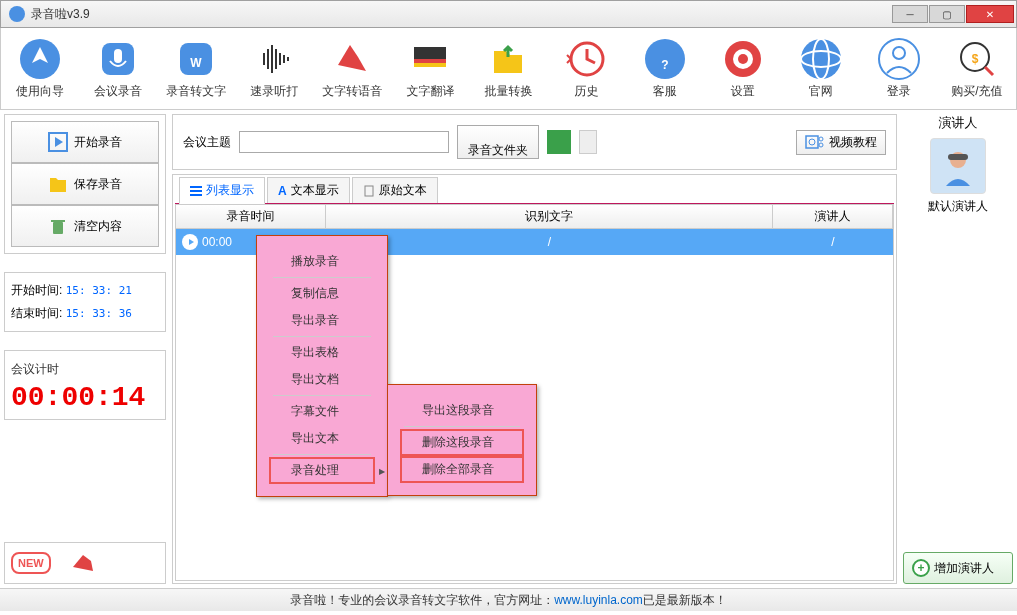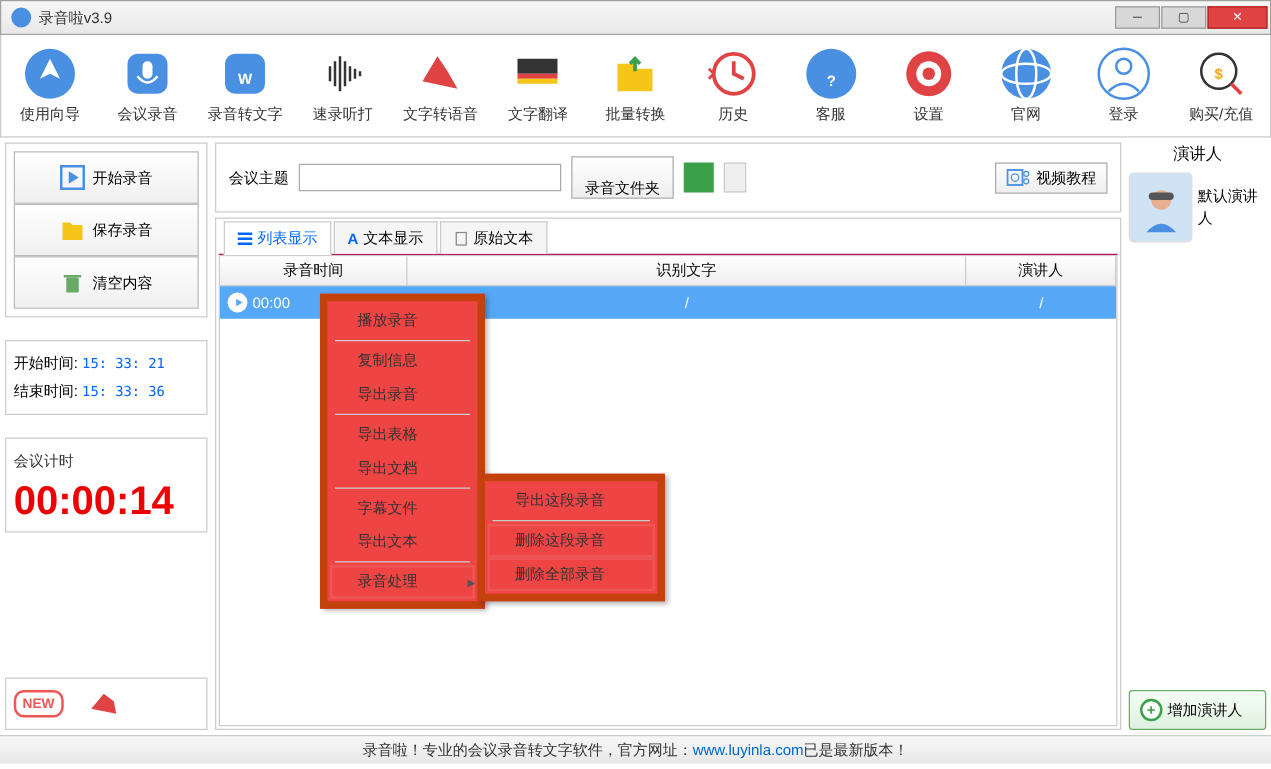--- a/index.html
+++ b/index.html
@@ -15,49 +15,49 @@
 .tbitem .ticon2{width:44px;height:44px;display:flex;align-items:center;justify-content:center}
 .tbitem span{color:#333;margin-top:2px;white-space:nowrap}
 .body{display:flex;height:478px;padding:4px;gap:6px}
 .left{width:162px;display:flex;flex-direction:column;gap:18px}
 .panel{border:1px solid #ccc;background:#fff;padding:6px}
 .bigbtn{width:100%;height:42px;border:1px solid #bbb;background:linear-gradient(#fff,#f0f0f0);display:flex;align-items:center;justify-content:center;gap:6px;cursor:pointer;font-size:15px}
 .bigbtn+.bigbtn{}
 .times{font-size:12px;line-height:22px}
 .times .v{color:#0066ff;font-family:monospace;font-size:11px}
 .timer-lbl{color:#333;margin-top:4px}
-.timer-val{color:#e00;font-family:Liberation Sans, sans-serif;font-size:32px;font-weight:bold;margin-top:4px}
+.timer-val{color:#e00;font-family:Liberation Mono, monospace;font-size:28px;font-weight:bold;margin-top:4px}
 .center{flex:1;display:flex;flex-direction:column;gap:4px}
 .topband{border:1px solid #ccc;background:#fff;padding:10px;display:flex;align-items:center;gap:8px}
 .topband input[type=text]{width:210px;height:22px;border:1px solid #aaa;padding:2px 4px}
 .btn{height:34px;padding:16px 10px;border:1px solid #aaa;background:linear-gradient(#fff,#eee);cursor:pointer}
 .greensq{width:24px;height:24px;background:#3aa04a}
 .grayrect{width:18px;height:24px;background:#eee;border:1px solid #ccc}
 .vidbtn{margin-left:auto;display:flex;align-items:center;gap:4px;border:1px solid #aaa;padding:3px 8px;background:linear-gradient(#fff,#eee);cursor:pointer}
 .tabs{display:flex;border-bottom:1px solid #be185d;padding-left:4px;gap:2px}
 .tab{padding:4px 10px;border:1px solid #ccc;border-bottom:none;background:#f5f5f5;display:flex;align-items:center;gap:4px;cursor:pointer}
 .tab.active{background:#fff;border-bottom:1px solid #fff;margin-bottom:-1px;color:#0066ff}
 .table{border:1px solid #ccc;flex:1;position:relative;overflow:hidden}
 .thead{display:flex;background:linear-gradient(#fff,#eee);border-bottom:1px solid #ccc}
 .th{padding:3px 6px;border-right:1px solid #ccc;text-align:center}
 .th1{width:150px}.th2{flex:1}.th3{width:120px}
 .row{display:flex;background:#56a8f6;color:#fff;height:26px;align-items:center}
 .cell1{width:150px;padding:0 6px;display:flex;align-items:center;gap:4px}
 .cell2{flex:1;text-align:center}.cell3{width:120px;text-align:center}
 .playcirc{width:16px;height:16px;background:#fff;border-radius:50%;display:flex;align-items:center;justify-content:center}
 .playcirc::after{content:"";border-left:5px solid #56a8f6;border-top:3px solid transparent;border-bottom:3px solid transparent;margin-left:2px}
 .right{width:110px;display:flex;flex-direction:column;gap:6px}
-.speaker{display:flex;flex-direction:row;align-items:center;gap:4px}
+.speaker{display:flex;flex-direction:column;align-items:center;gap:4px}
 .avatar{width:56px;height:56px;background:#cfe3f5;border:1px solid #ddd;border-radius:4px;display:flex;align-items:center;justify-content:center}
 .add-speaker{margin-top:auto;border:1px solid #6a6;background:linear-gradient(#f6fff6,#dff0df);padding:6px 8px;display:flex;align-items:center;gap:4px;cursor:pointer;border-radius:3px}
 .plus{width:18px;height:18px;border:2px solid #3aa04a;border-radius:50%;color:#3aa04a;display:flex;align-items:center;justify-content:center;font-weight:bold;background:#fff}
 .footer{height:23px;background:linear-gradient(#f7f7f7,#e8e8e8);border-top:1px solid #ccc;display:flex;align-items:center;padding:0 8px;justify-content:center;color:#333}
 .footer a{color:#0066cc;text-decoration:none}
 
-.cmenu{position:absolute;background:#ef4444;border:6px solid #c2410c;box-shadow:2px 2px 4px rgba(0,0,0,.3);padding:2px;z-index:10}
+.cmenu{position:absolute;background:#f9a8d4;border:1px solid #c2410c;box-shadow:2px 2px 4px rgba(0,0,0,.3);padding:12px;z-index:10}
 .cmenu .mi{padding:5px 18px 5px 22px;white-space:nowrap;color:#333;cursor:pointer}
 .cmenu .sep{height:1px;background:#ccc;margin:2px 4px}
 .cmenu .mi.hl{border:2px solid #e55;padding:3px 16px 3px 20px}
 .cmenu .mi.arrow::after{content:"▶";font-size:8px;margin-left:40px;color:#555}
 .submenu{left:100%;top:0}
 
 svg{display:block}
 .new-badge{color:#e55;font-weight:bold;border:2px solid #e55;border-radius:8px;padding:3px 5px;font-size:11px}
 .horn{width:28px;height:28px}
 </style>

